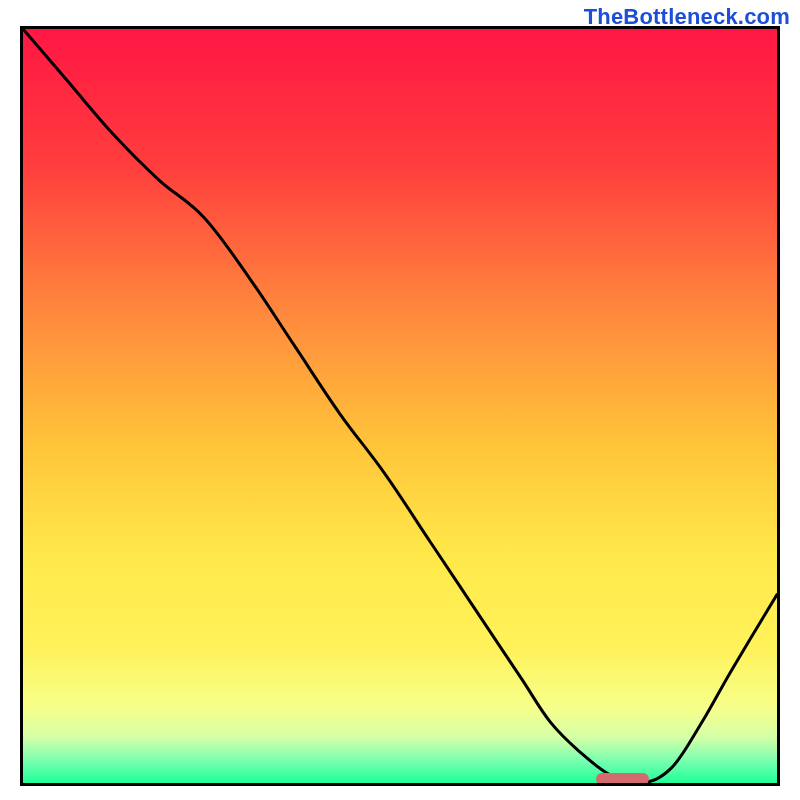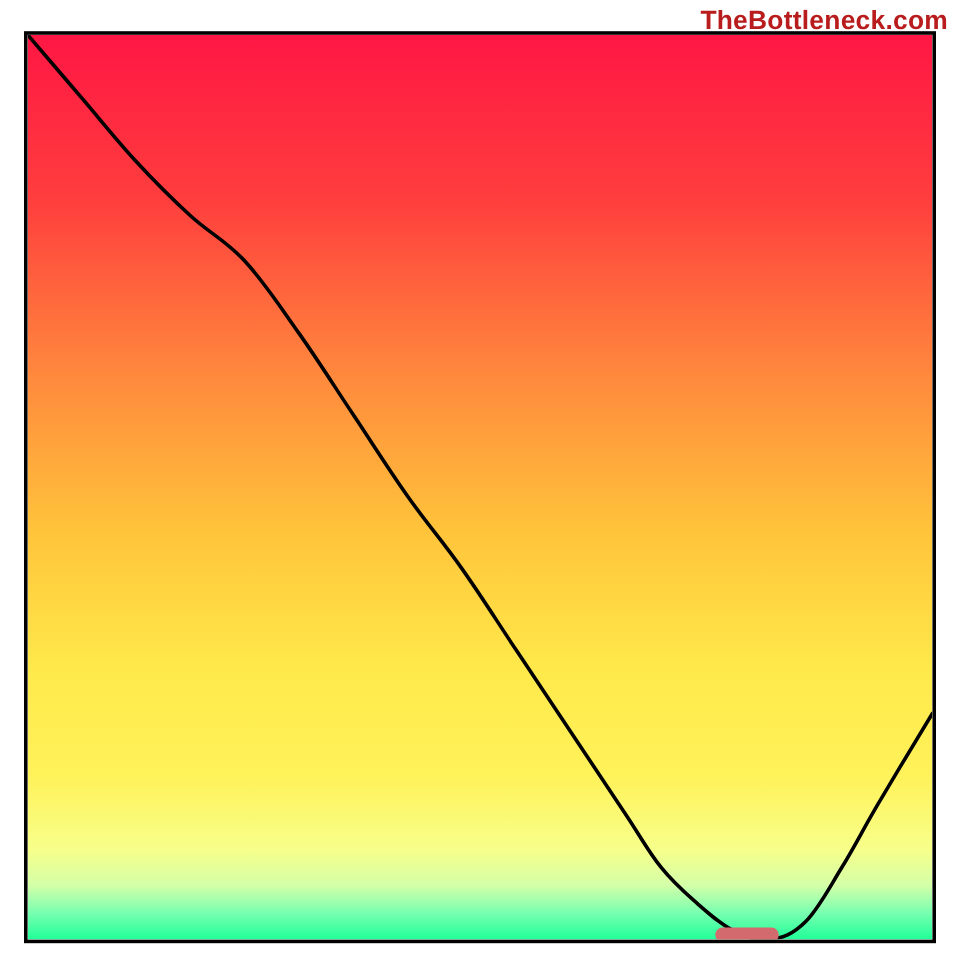--- a/index.html
+++ b/index.html
@@ -9,21 +9,21 @@
     height: 800px;
     background: #ffffff;
     font-family: Arial, Helvetica, sans-serif;
   }
   .watermark {
     position: absolute;
     top: 4px;
     right: 10px;
     font-size: 22px;
     font-weight: bold;
-    color: #b91c1c;
+    color: #1d4ed8;
     letter-spacing: 0.2px;
   }
   .plot-area {
     position: absolute;
     left: 20px;
     top: 26px;
     width: 760px;
     height: 760px;
     border: 3px solid #000;
     box-sizing: border-box;

